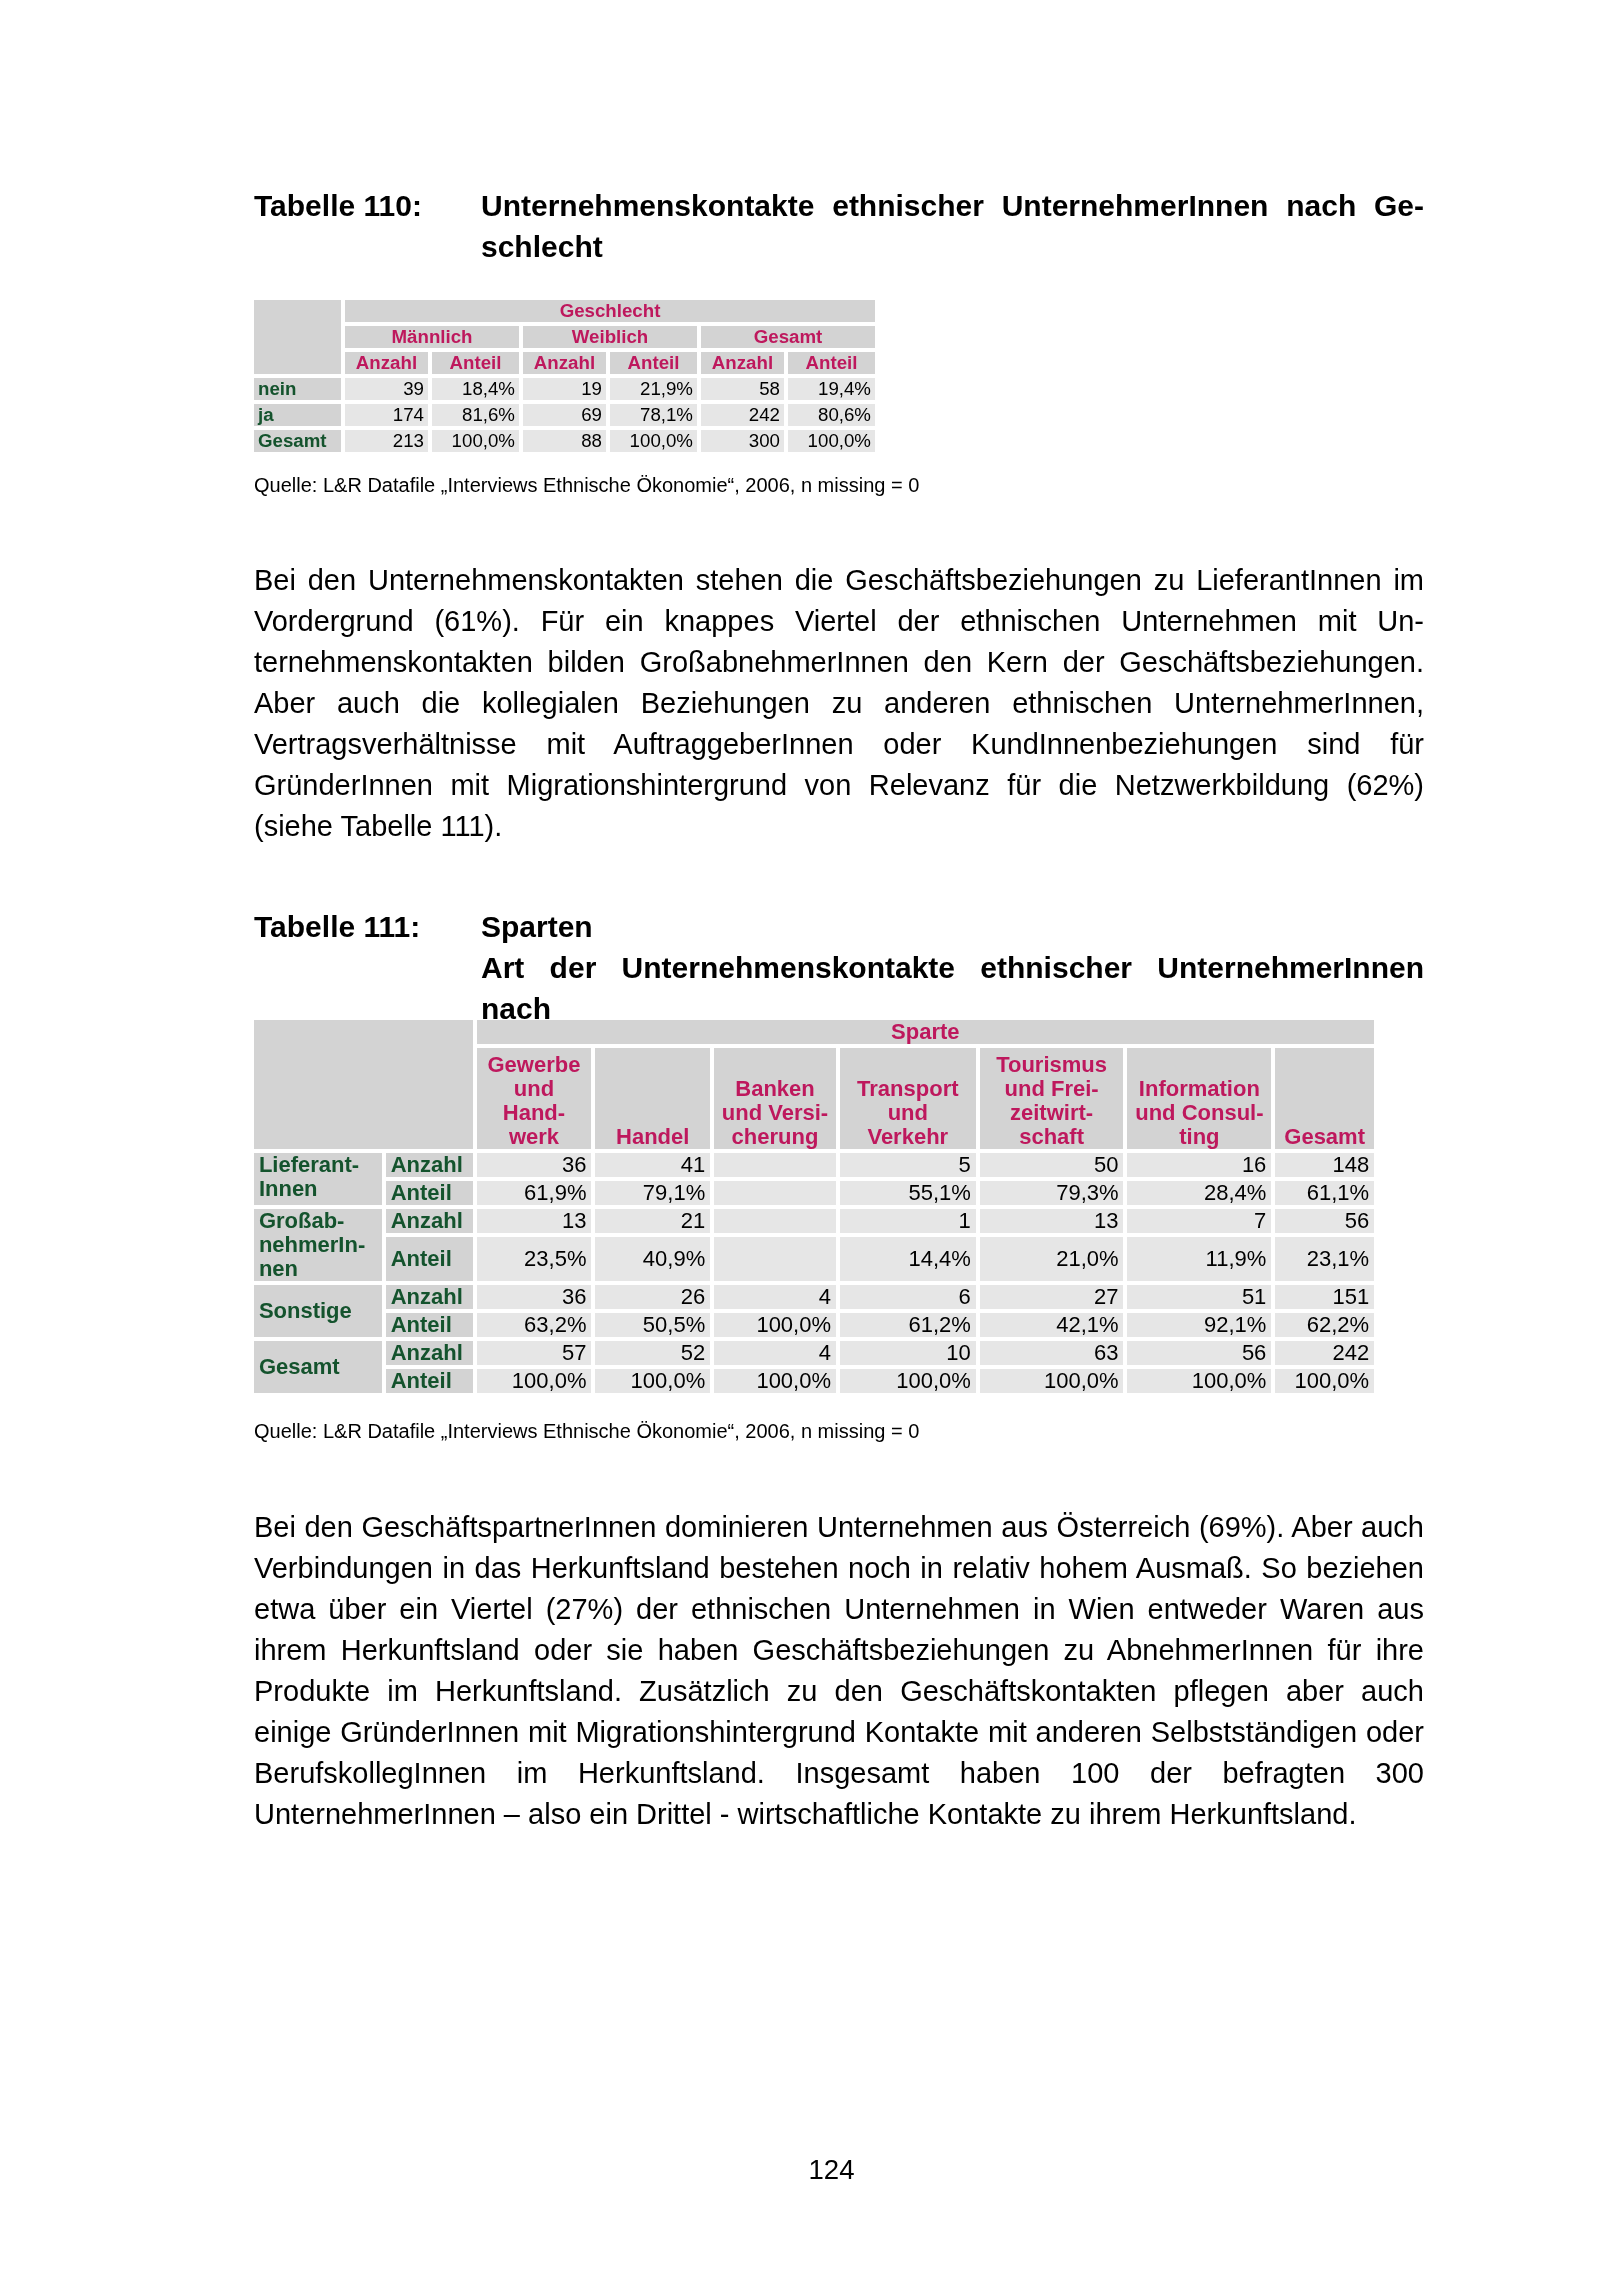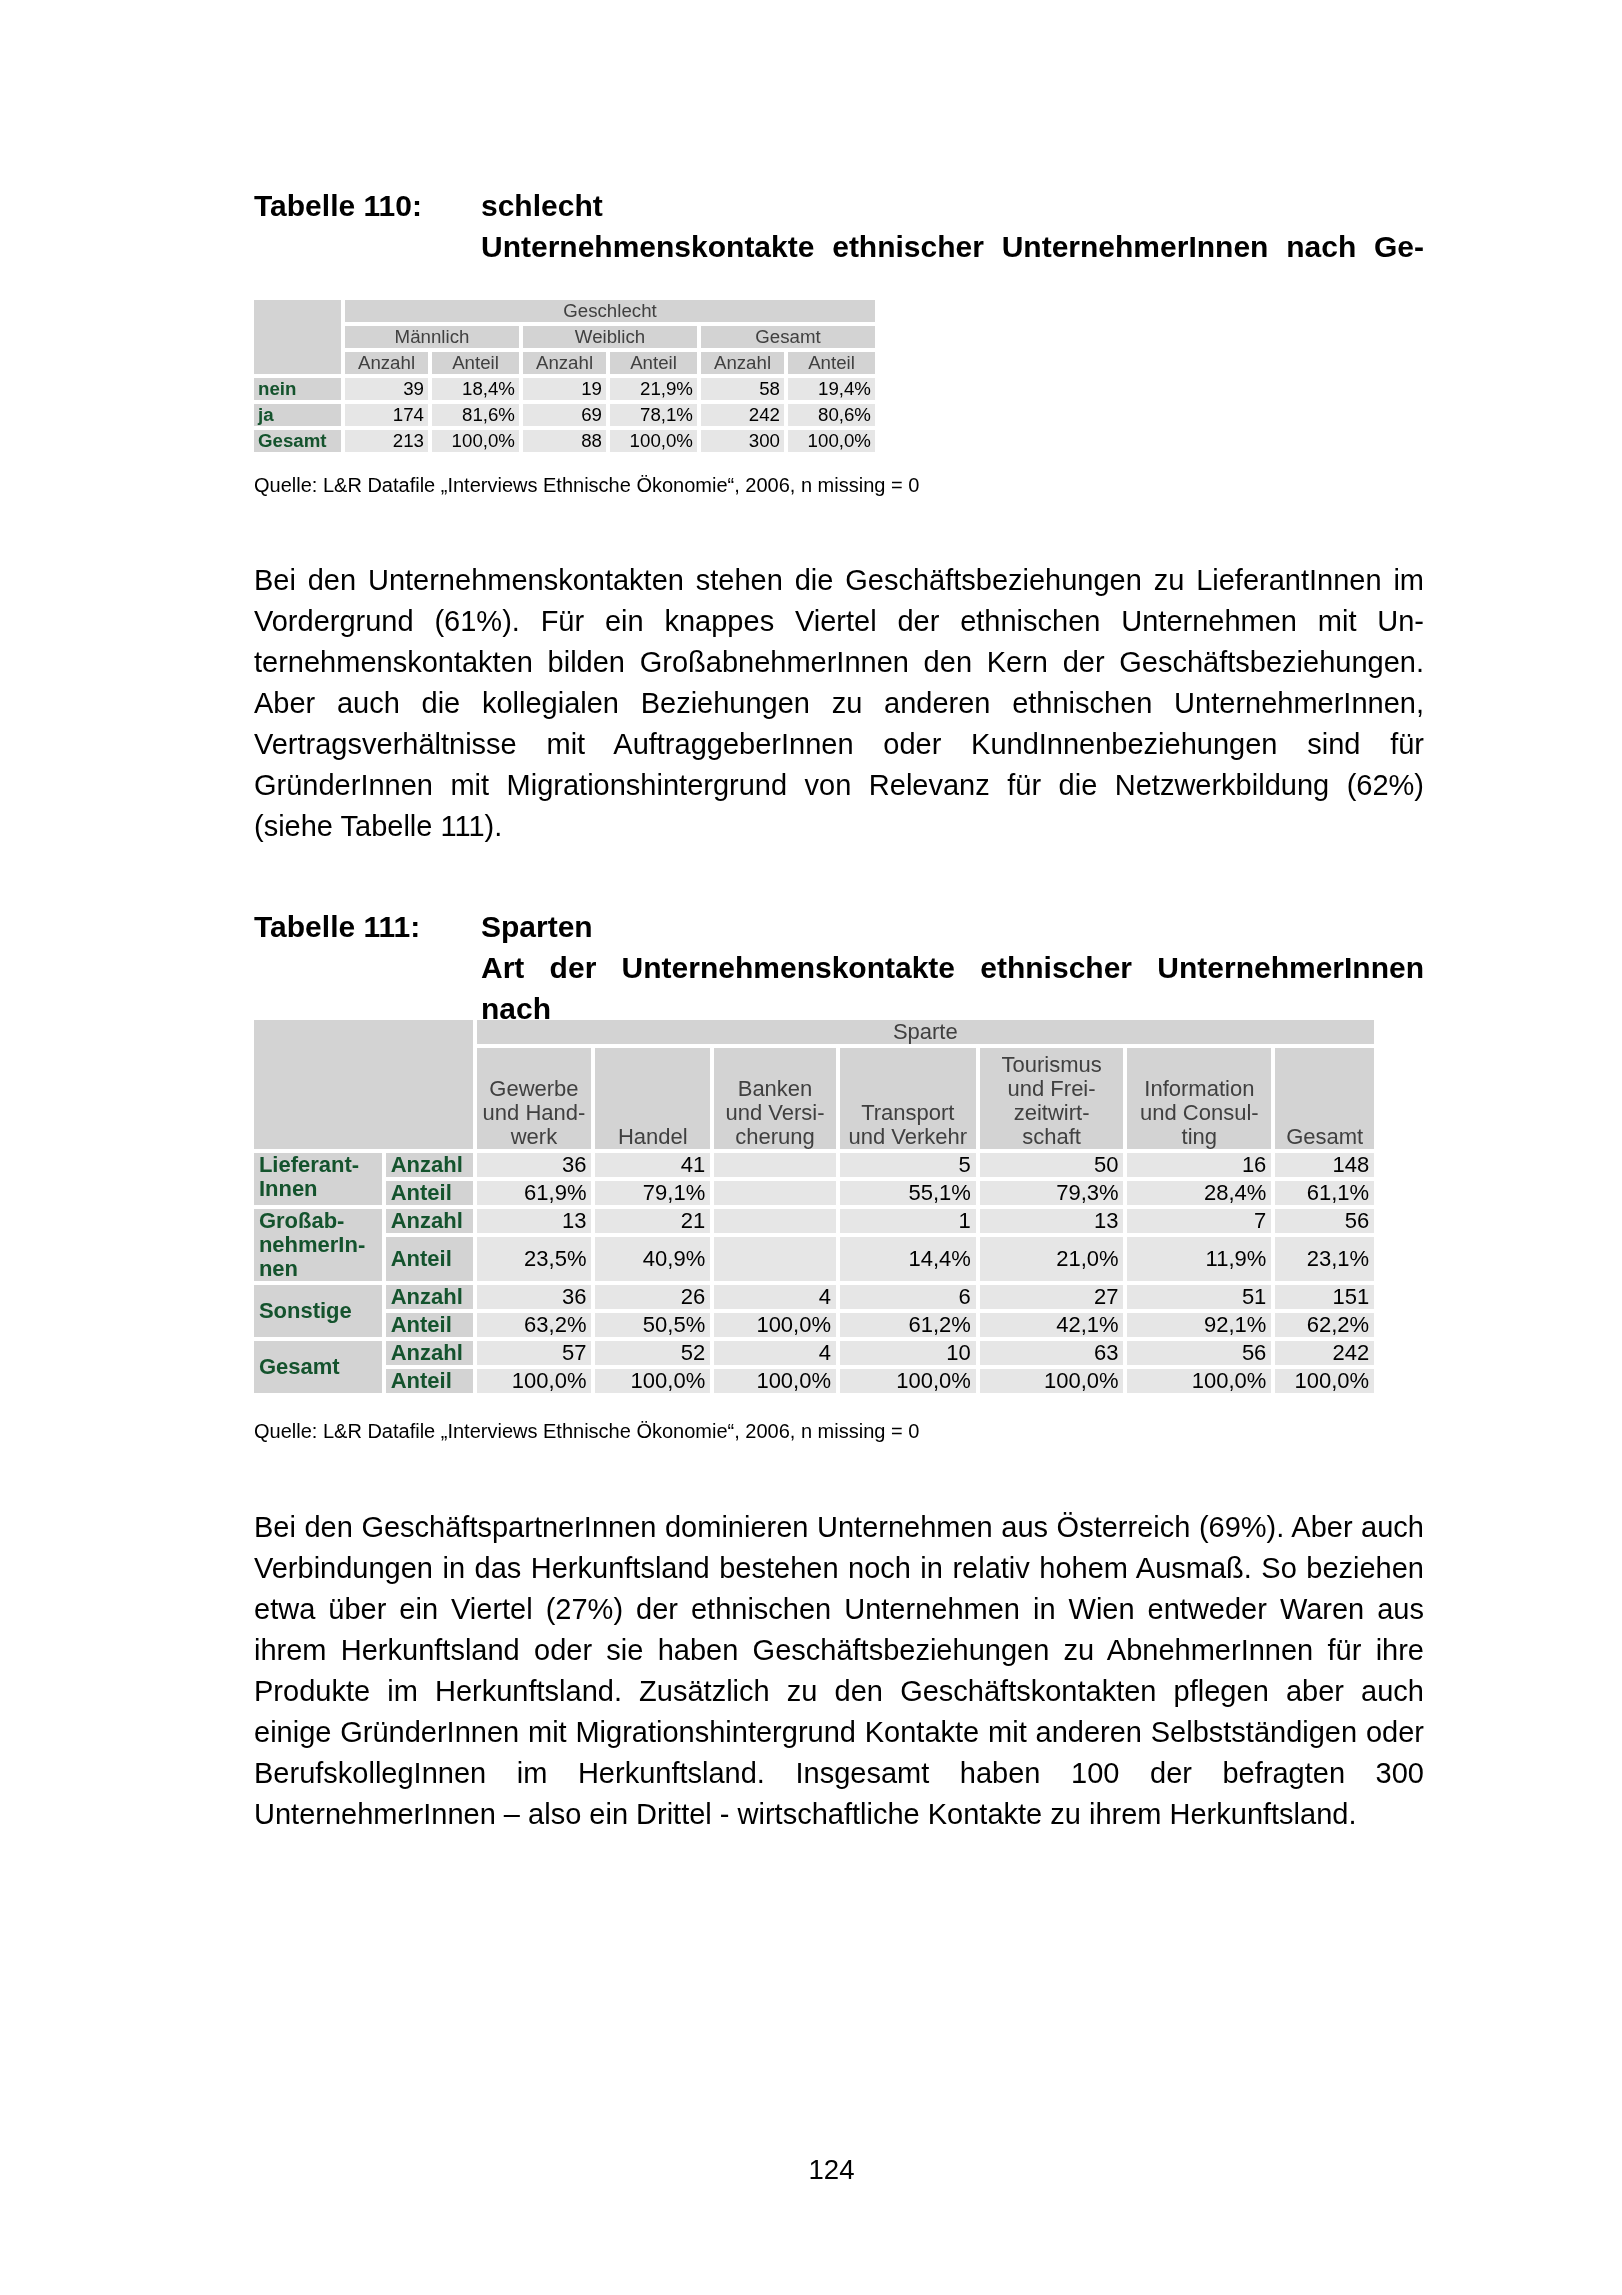--- a/index.html
+++ b/index.html
@@ -6,40 +6,40 @@
   body { width: 1622px; height: 2295px; position: relative; font-family: "Liberation Sans", sans-serif; color: #000; }
   .caption { position: absolute; left: 254px; width: 1170px; font-weight: bold; font-size: 30px; line-height: 41px; display: flex; gap: 34px; }
   .caption .num { width: 193px; flex: 0 0 193px; white-space: nowrap; }
   .caption .txt { flex: 1; text-align: justify; }
   .source { position: absolute; left: 254px; font-size: 20px; line-height: 24px; white-space: nowrap; }
   .para { position: absolute; left: 254px; width: 1170px; font-size: 29px; line-height: 41px; text-align: justify; hyphens: manual; }
   .pagenum { position: absolute; left: 0; width: 1663px; text-align: center; top: 2154px; font-size: 27.6px; }
 
   table.t { position: absolute; border-collapse: separate; border-spacing: 4px; font-family: "Liberation Sans", sans-serif; }
   table.t td, table.t th { padding: 0 4.9px; }
-  .hd { background: #d3d3d3; color: #404040; font-weight: normal; text-align: center; }
+  .hd { background: #d3d3d3; color: #be185d; font-weight: bold; text-align: center; }
   .rl { background: #d3d3d3; color: #14532d; font-weight: bold; text-align: left; }
   .cv { background: #e6e6e6; color: #000; text-align: right; }
 
   
   #t110 { left: 250px; top: 296px; font-size: 18.7px; line-height: 22px; }
   #t110 td, #t110 th { height: 22px; padding: 0 4px; }
   
   #t111 { left: 250px; top: 1016px; font-size: 22px; line-height: 24px; }
   #t111 td, #t111 th { padding: 0 4.9px; }
   #t111 .hd.multi { vertical-align: bottom; }
 </style>
 </head>
 <body>
 
 <div class="caption" style="top:185px;">
   <div class="num">Tabelle 110:</div>
   <div class="txt">
+    <div style="text-align:justify; text-align-last:justify;">Unternehmenskontakte ethnischer UnternehmerInnen nach Ge-</div>
     <div>schlecht</div>
-    <div style="text-align:justify; text-align-last:justify;">Unternehmenskontakte ethnischer UnternehmerInnen nach Ge-</div>
   </div>
 </div>
 
 <table class="t" id="t110">
   <tbody>
       <tr>
     <td class="hd" rowspan="3" style="width:79px;"></td>
     <td class="hd" colspan="6">Geschlecht</td>
   </tr>
   <tr>

